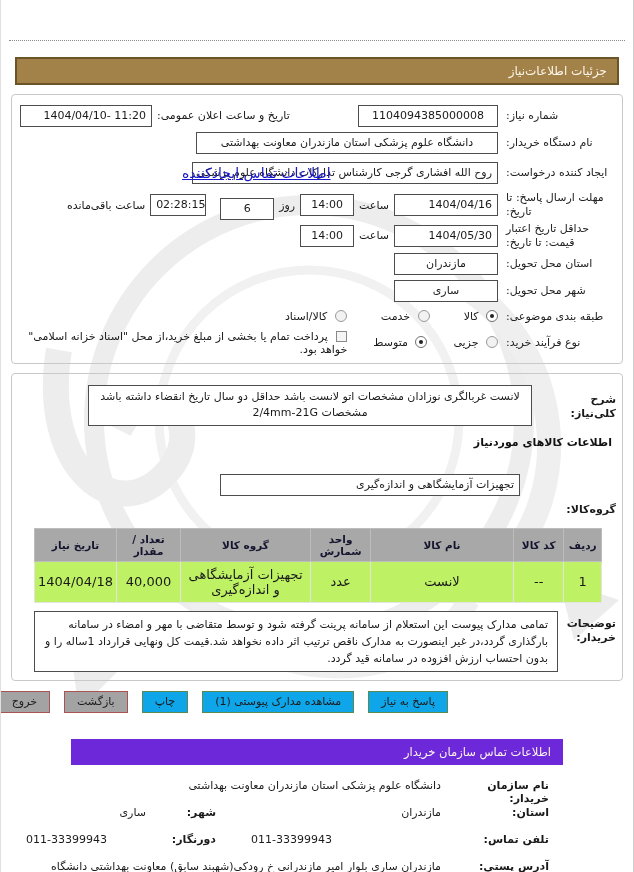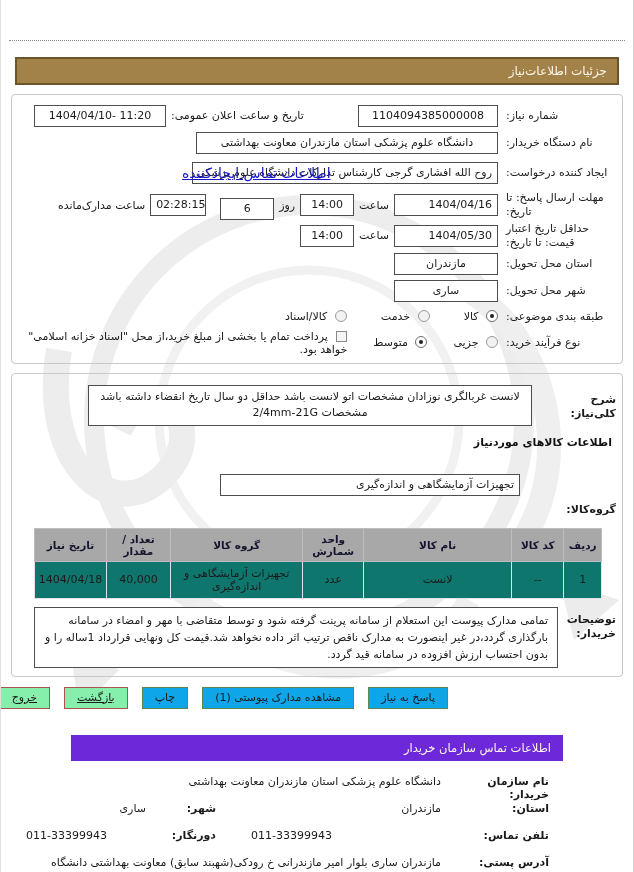--- a/index.html
+++ b/index.html
@@ -82,40 +82,40 @@
   .group-row { display:flex; align-items:center; padding:4px 0 6px 0; }
   .group-label { width:84px; font-weight:bold; text-align:right; padding-left:6px; flex-shrink:0;margin-top:48px; }
   .group-box { width:300px; margin-right:12px; }
 
   table.goods { border-collapse:collapse; width:calc(100% - 30px); margin:6px 14px 2px 16px; }
   table.goods th {
     background:#a8a8a8; color:#14142e; font-weight:bold; font-size:10.5px;
     padding:4px 3px; border:1px solid #bdbdbd;
   }
   table.goods td {
-    background:#0f766e; padding:5px 3px; text-align:center; font-size:11px;
+    background:#bef264; padding:5px 3px; text-align:center; font-size:13px;
     border:1px solid #e3e3e3;
   }
   .notes-row { display:flex; align-items:flex-start; padding:6px 0 2px 0; }
   .notes-label { width:58px; font-weight:bold; text-align:right; padding-left:6px; padding-top:6px; flex-shrink:0; line-height:1.35; }
   .notes-box {
     border:1px solid #4d4d4d; background:#fff;
     flex:1; margin-left:16px;
     min-height:54px; padding:4px 9px;
     text-align:right; line-height:1.55;
   }
 
   .btn-row { display:flex; align-items:center; gap:14px; margin:10px 185px 0 0; }
   .btn {
     height:22px; line-height:20px; padding:0 12px;
     border:1px solid #5c8a4e; background:#0ea5e9; color:#1c1c1c;
     font-size:11px; cursor:pointer; white-space:nowrap;
     font-family:"DejaVu Sans", sans-serif;
   }
-  .btn.pink { border-color:#a85454; background:#86efac;text-decoration:underline; }
+  .btn.pink { border-color:#a85454; background:#a3a3a3; }
 
   .section-bar {
     margin:26px 70px 0 70px;
     background:#6d28d9;
     color:#fdf6ea;
     height:26px; line-height:26px;
     padding:0 12px;
     font-size:11.5px;
   }
   .contact { padding:14px 84px 0 20px; }
@@ -146,21 +146,21 @@
   <div class="dotted-sep"></div>
 
   <div class="title-bar">جزئیات اطلاعات‌نیاز</div>
 
   <div class="fieldset">
 
     <div class="frow">
       <div class="flabel">شماره نیاز:</div>
       <div class="vbox ltr center" style="width:140px;">1104094385000008</div>
       <div class="inline-lbl" style="margin-right:auto;">تاریخ و ساعت اعلان عمومی:</div>
-      <div class="vbox ltr center" style="width:132px; margin-left:16px;">1404/04/10- 11:20</div>
+      <div class="vbox ltr center" style="width:132px; margin-left:2px;text-align:right;">1404/04/10- 11:20</div>
     </div>
 
     <div class="frow">
       <div class="flabel">نام دستگاه خریدار:</div>
       <div class="vbox center" style="width:302px;">دانشگاه علوم پزشکی استان مازندران معاونت بهداشتی</div>
     </div>
 
     <div class="frow" style="min-height:33px;">
       <div class="flabel">ایجاد کننده درخواست:</div>
       <div class="creator-wrap">
@@ -170,21 +170,21 @@
     </div>
 
     <div class="frow">
       <div class="flabel">مهلت ارسال پاسخ: تا تاریخ:</div>
       <div class="vbox ltr" style="width:104px; text-align:right;">1404/04/16</div>
       <span class="inline-lbl">ساعت</span>
       <div class="vbox ltr center" style="width:54px;">14:00</div>
       <span class="inline-lbl">روز</span>
       <div class="vbox ltr center" style="width:54px; margin-top:8px;">6</div>
       <div class="vbox ltr center" style="width:56px; margin-right:14px;">02:28:15</div>
-      <span class="inline-lbl">ساعت مدارک‌مانده</span>
+      <span class="inline-lbl">ساعت باقی‌مانده</span>
     </div>
 
     <div class="frow">
       <div class="flabel">حداقل تاریخ اعتبار قیمت: تا تاریخ:</div>
       <div class="vbox ltr" style="width:104px; text-align:right;">1404/05/30</div>
       <span class="inline-lbl">ساعت</span>
       <div class="vbox ltr center" style="width:54px;">14:00</div>
     </div>
 
     <div class="frow">

